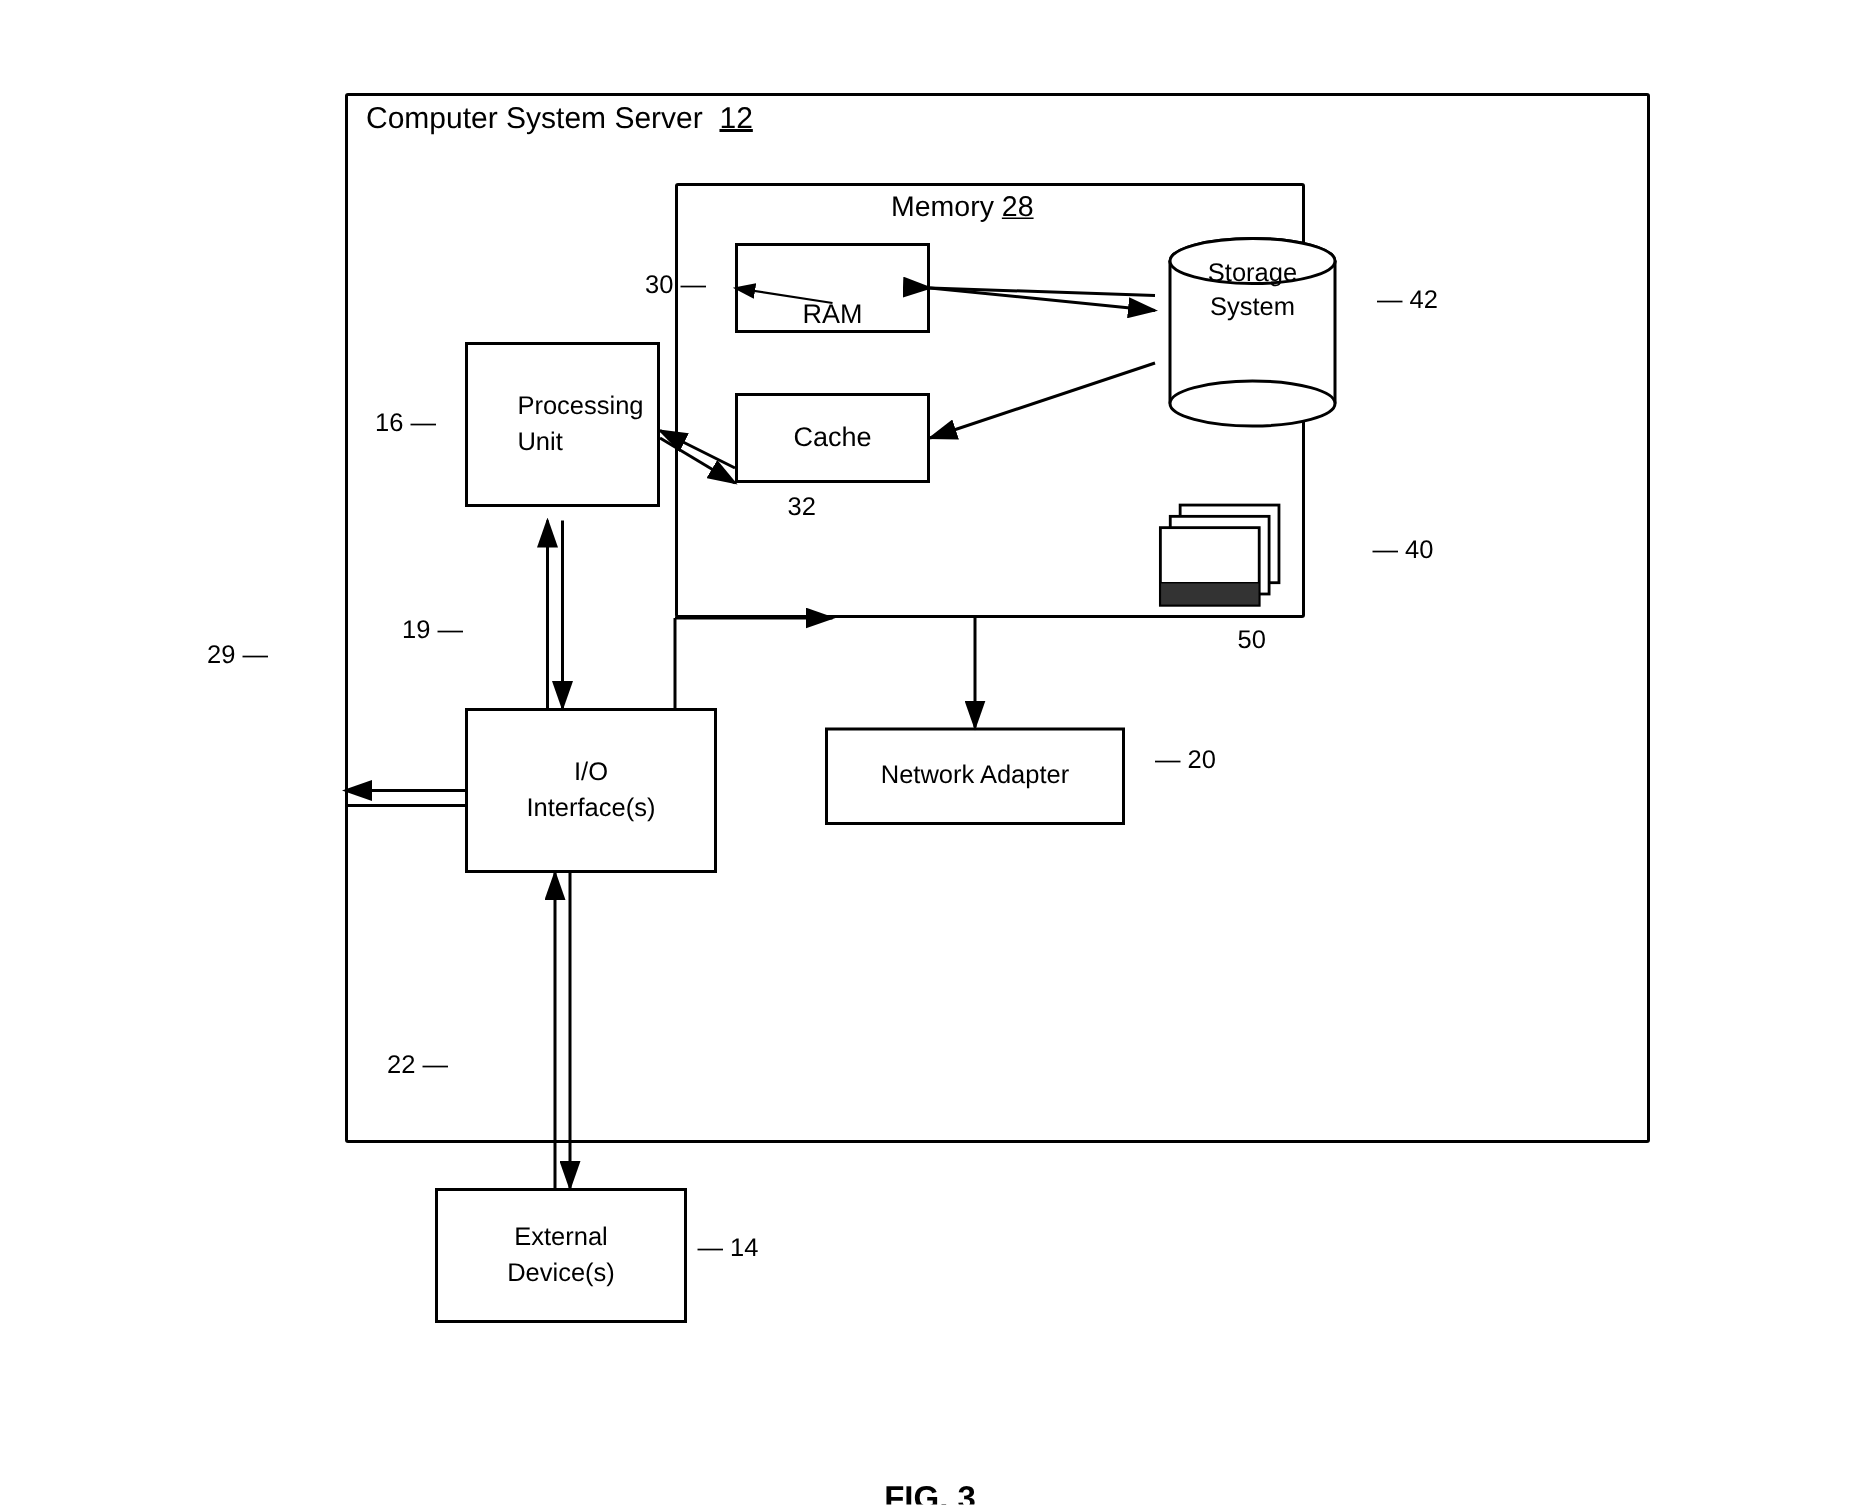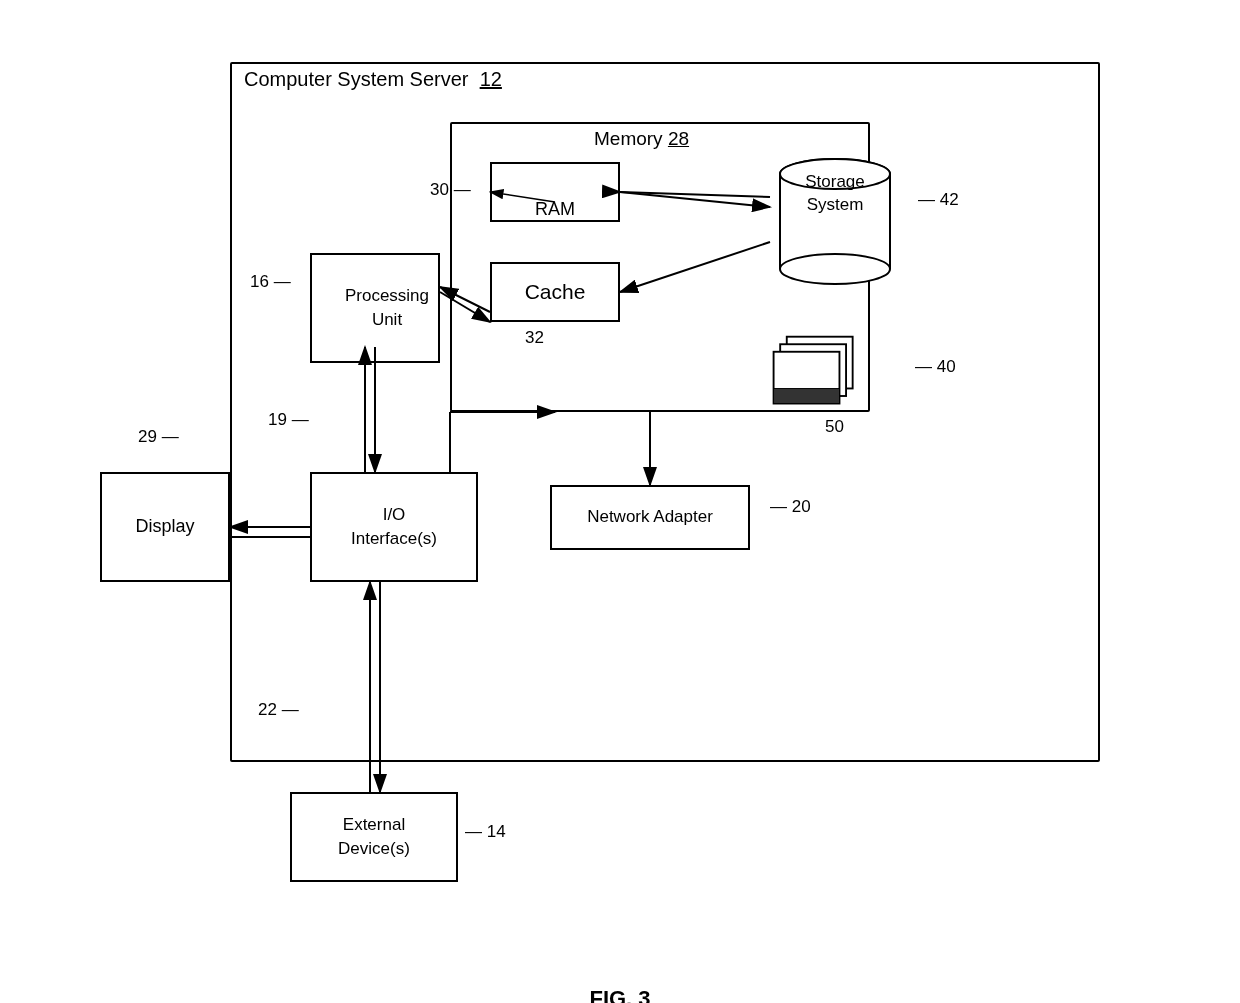--- a/index.html
+++ b/index.html
@@ -80,34 +80,33 @@
       top: 230px;
       width: 130px;
       height: 60px;
       border: 2px solid #000;
       display: flex;
       align-items: center;
       justify-content: center;
       background: #fff;
     }
     .cache-label {
-      font-size: 21px;
+      font-size: 18px;
     }
     
     .processing-box {
       position: absolute;
       left: 240px;
-      top: 221px;
+      top: 196px;
       width: 130px;
       height: 110px;
       border: 2px solid #000;
       display: flex;
       align-items: center;
       justify-content: center;
-      text-align: center;
       background: #fff;
       padding-left: 24px;
     }
     .processing-label {
       font-size: 17px;
       line-height: 1.4;
     }
     
     .io-box {
       position: absolute;
@@ -260,23 +259,20 @@
   </div>
 
   <div class="io-box">
     <span class="io-label">I/O<br>Interface(s)</span>
   </div>
 
   <div class="network-box">
     <span class="network-label">Network Adapter</span>
   </div>
 
-  <div class="display-box">
-    <span class="display-label">Display</span>
-  </div>
 
   <div class="external-box">
     <span class="external-label">External<br>Device(s)</span>
   </div>
 
   <svg class="storage-cylinder" viewBox="0 0 130 140">
     <ellipse cx="65" cy="22" rx="55" ry="15" fill="white" stroke="black" stroke-width="2"></ellipse>
     <rect x="10" y="22" width="110" height="95" fill="white" stroke="none"></rect>
     <line x1="10" y1="22" x2="10" y2="117" stroke="black" stroke-width="2"></line>
     <line x1="120" y1="22" x2="120" y2="117" stroke="black" stroke-width="2"></line>

